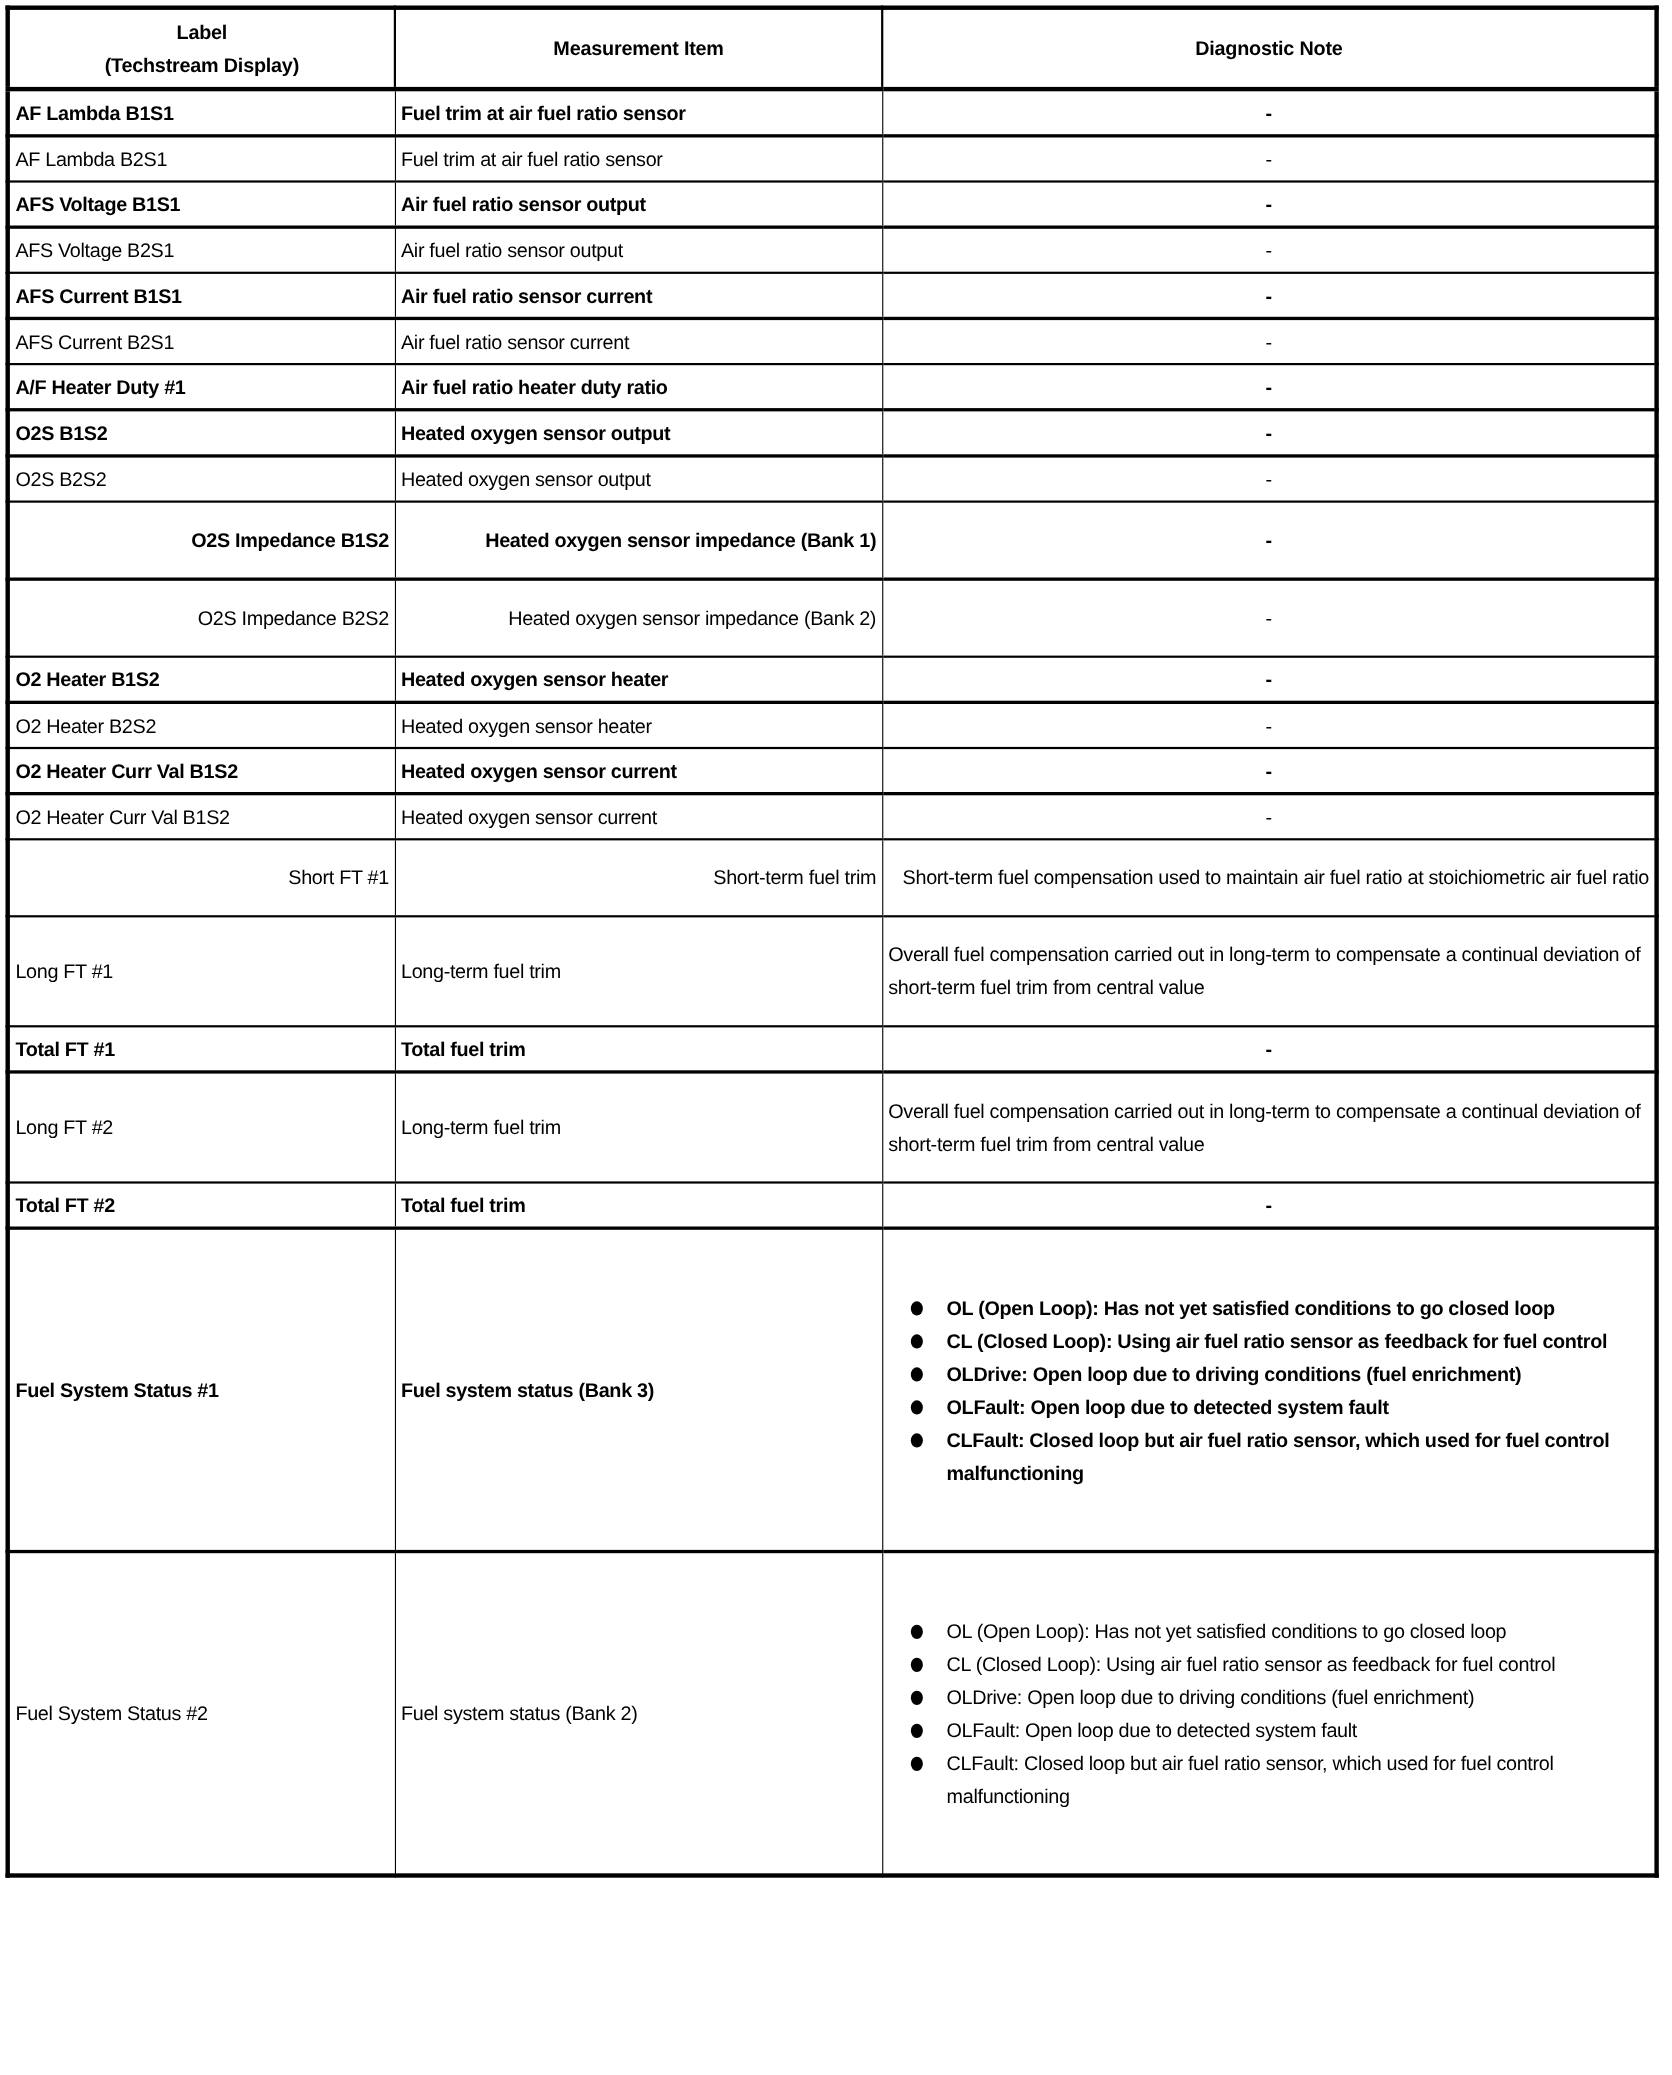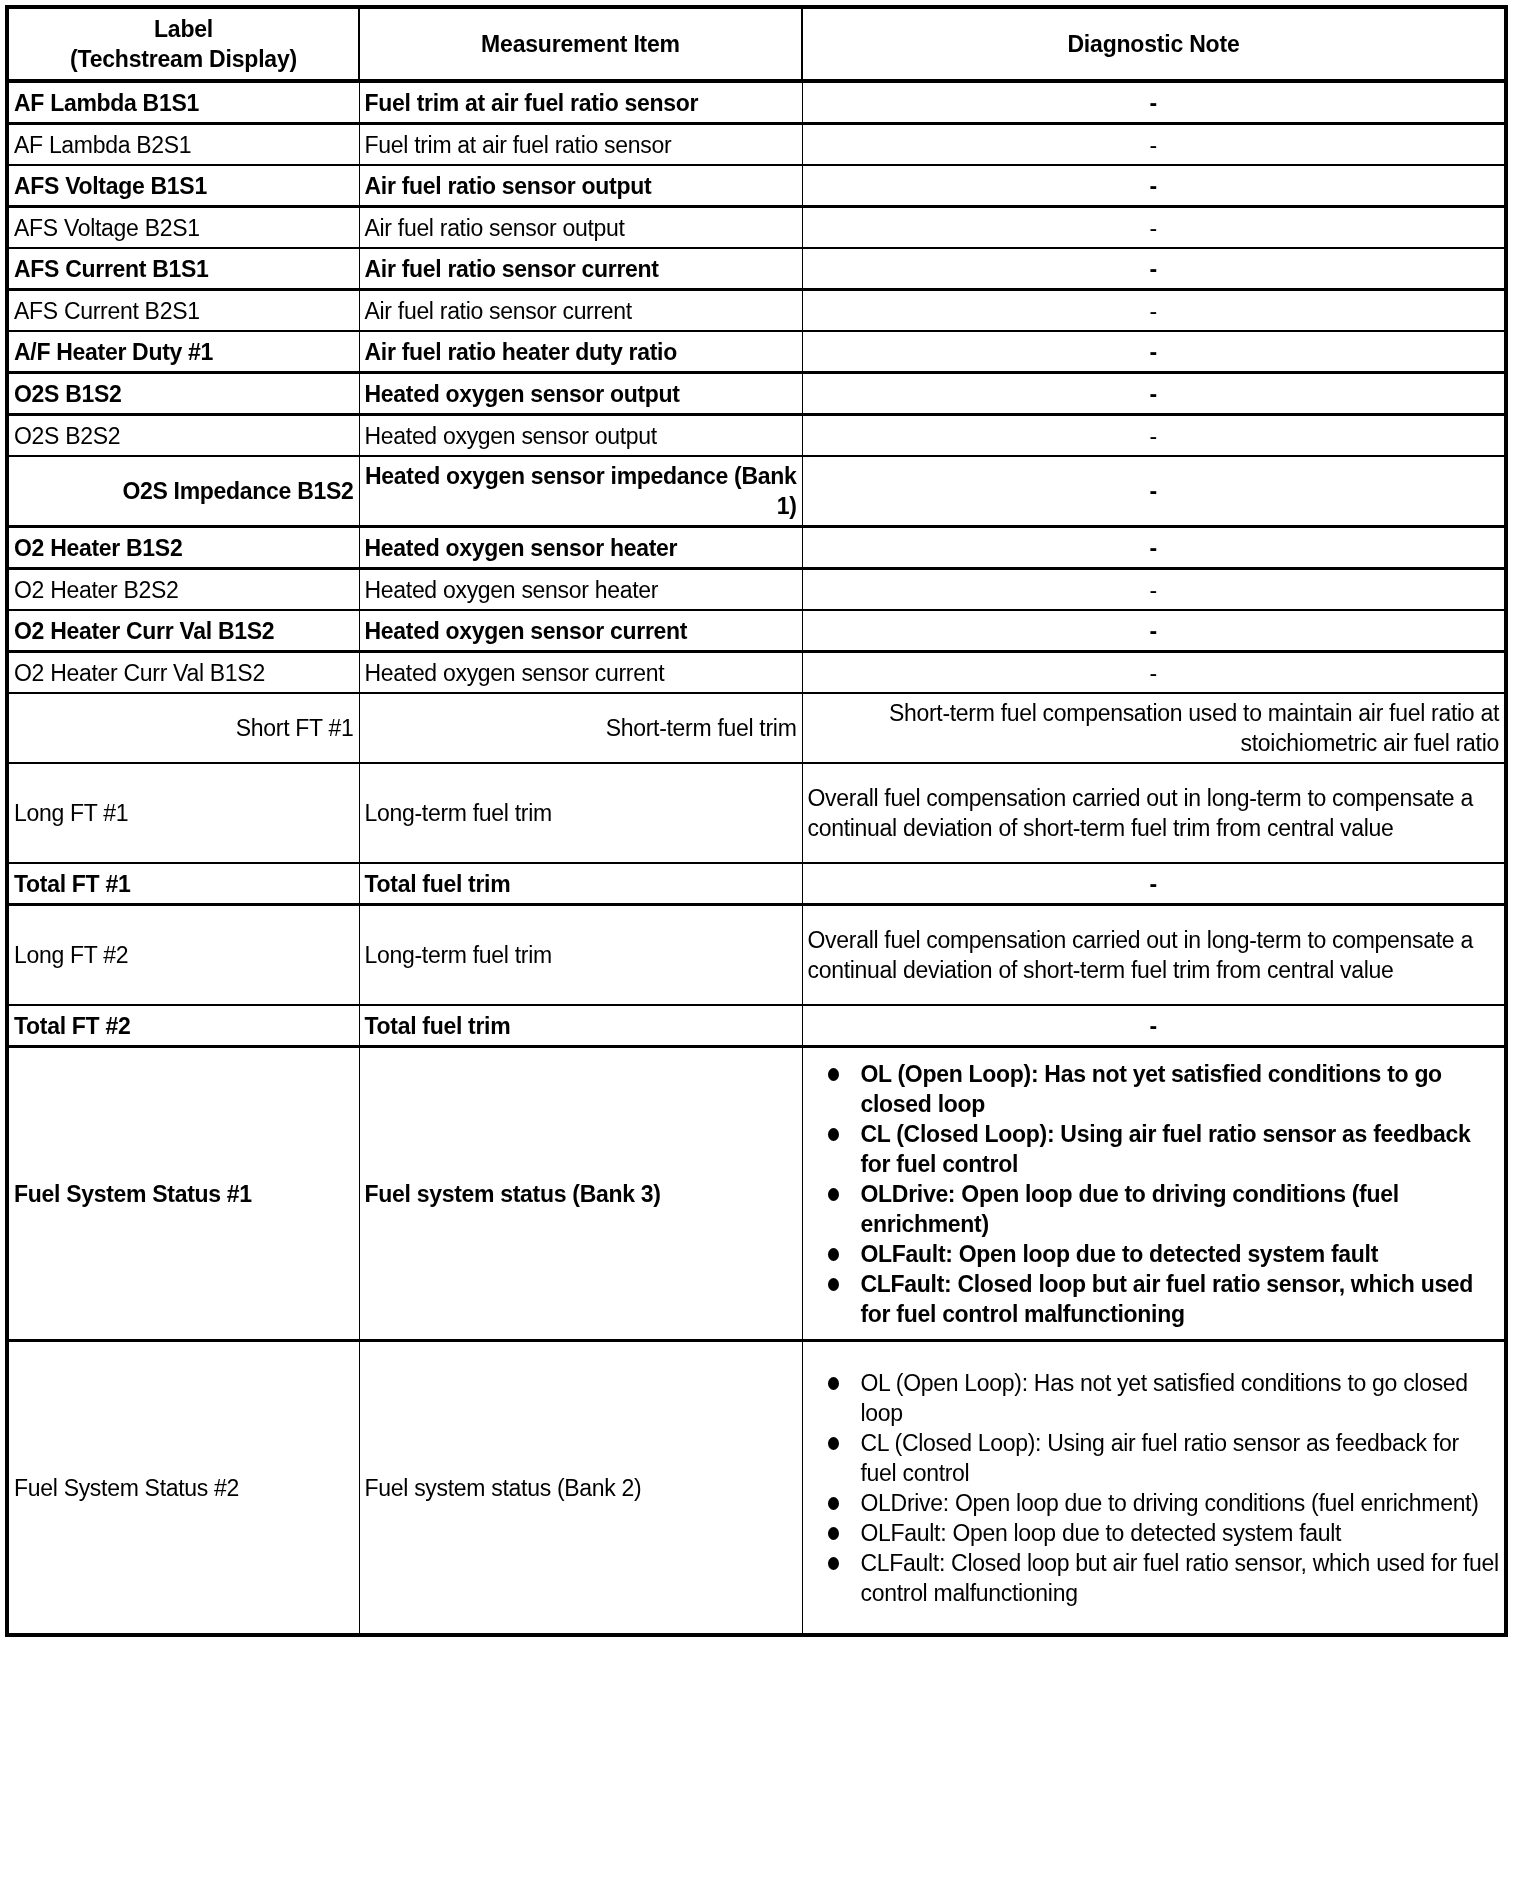--- a/index.html
+++ b/index.html
@@ -2,21 +2,21 @@
 <html><head>
 <meta charset="utf-8">
 <style>
   html, body { margin: 0; padding: 0; background: #ffffff; }
   body { width: 1520px; height: 1886px; overflow: hidden; position: relative;
          font-family: "Liberation Sans", sans-serif; color: #000; }
   .doc-table {
     position: absolute; left: 5px; top: 5px; width: 1503px;
     border-collapse: collapse; table-layout: fixed;
     border: 4px solid #000;
-    font-size: 23px; line-height: 30px;
+    font-size: 18px; line-height: 30px;
   }
   .doc-table col.c1 { width: 352px; }
   .doc-table col.c2 { width: 443px; }
   .doc-table col.c3 { width: auto; }
   .doc-table th {
     font-weight: bold; text-align: center; vertical-align: middle;
     height: 70px; padding: 0 4px;
     border-left: 2px solid #000; border-right: 2px solid #000;
     border-bottom: 4px solid #000;
     letter-spacing: -0.2px;
@@ -103,20 +103,25 @@
     <tr class="r1">
       <td>O2S B2S2</td>
       <td>Heated oxygen sensor output</td>
       <td class="c-note dash">-</td>
     </tr>
     <tr class="r2 thick-bottom">
       <td>O2S Impedance B1S2</td>
       <td>Heated oxygen sensor impedance (Bank 1)</td>
       <td class="c-note dash">-</td>
     </tr>
+    <tr class="r2">
+      <td>O2S Impedance B2S2</td>
+      <td>Heated oxygen sensor impedance (Bank 2)</td>
+      <td class="c-note dash">-</td>
+    </tr>
     <tr class="r1 thick-bottom">
       <td>O2 Heater B1S2</td>
       <td>Heated oxygen sensor heater</td>
       <td class="c-note dash">-</td>
     </tr>
     <tr class="r1">
       <td>O2 Heater B2S2</td>
       <td>Heated oxygen sensor heater</td>
       <td class="c-note dash">-</td>
     </tr>

